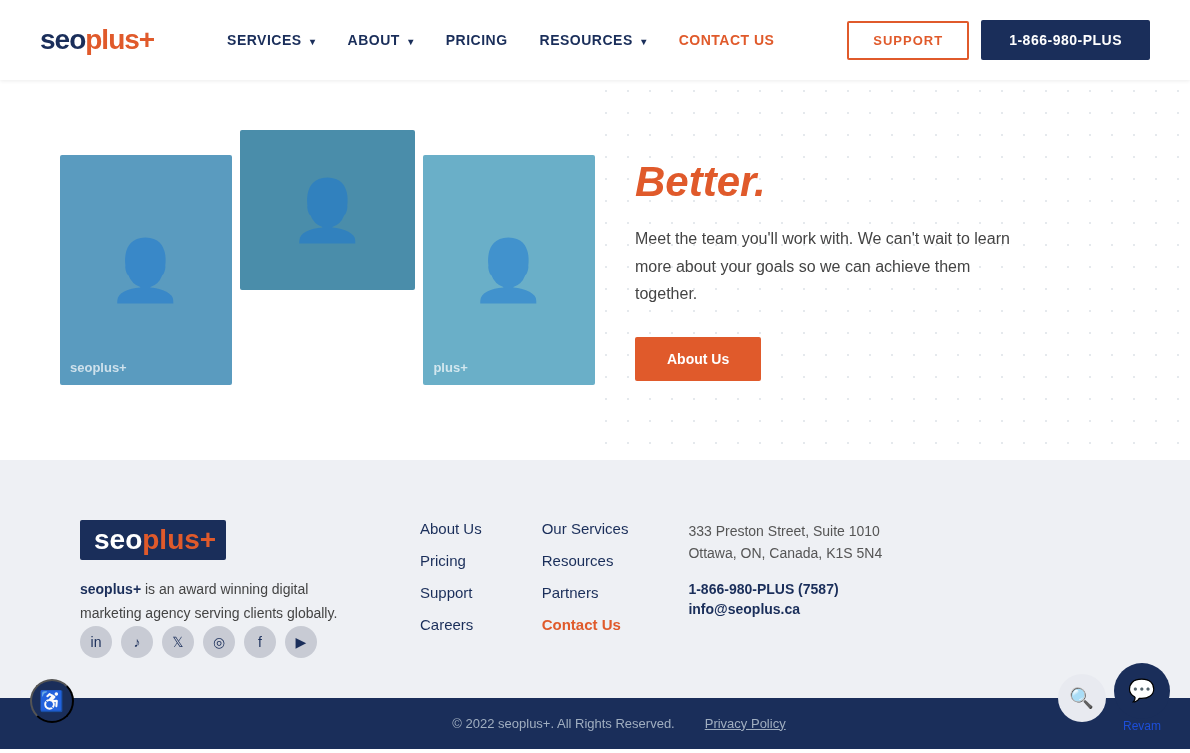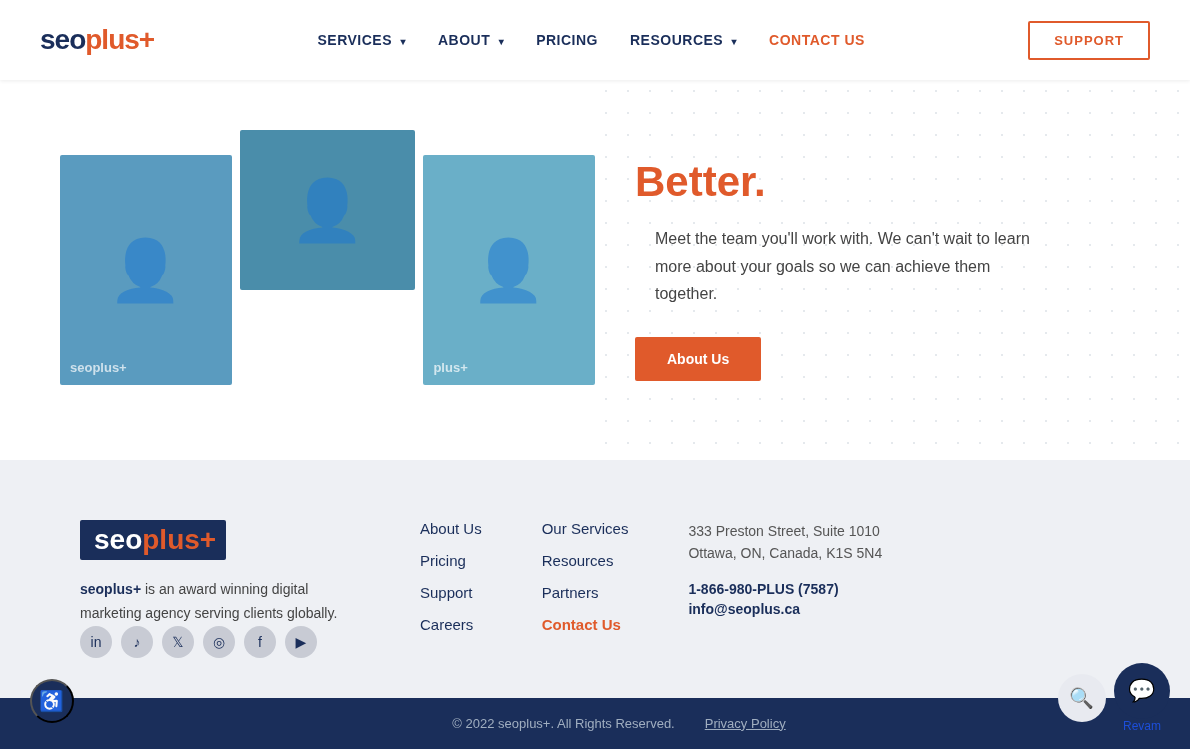--- a/index.html
+++ b/index.html
@@ -159,28 +159,28 @@
     }
     .section-heading {
       font-size: 42px;
       font-weight: 800;
       color: #1a2e5a;
       line-height: 1.1;
       margin-bottom: 20px;
     }
     .section-heading .highlight {
       color: #e05a2b;
+      font-style: italic;
     }
     .section-desc {
       font-size: 16px;
       color: #444;
       line-height: 1.7;
       margin-bottom: 30px;
       max-width: 380px;
-      margin-left: 20px;
     }
     .btn-about {
       display: inline-block;
       background: #e05a2b;
       color: #fff;
       padding: 14px 32px;
       font-size: 14px;
       font-weight: 700;
       border: none;
       cursor: pointer;
@@ -399,20 +399,21 @@
       </a>
     </li>
     <li>
       <a href="#" class="active">
         <span>CONTACT US</span>
       </a>
     </li>
   </ul>
   <div class="nav-ctas">
     <button class="btn-support">SUPPORT</button>
+    <button class="btn-phone">1-866-980-PLUS</button>
   </div>
 </nav>
 
 <section class="main-section">
   <div class="images-col">
     <div class="img-placeholder img-left">
       <div class="person-silhouette">👤</div>
       <span class="logo-overlay">seoplus+</span>
     </div>
     <div class="img-placeholder img-mid">

